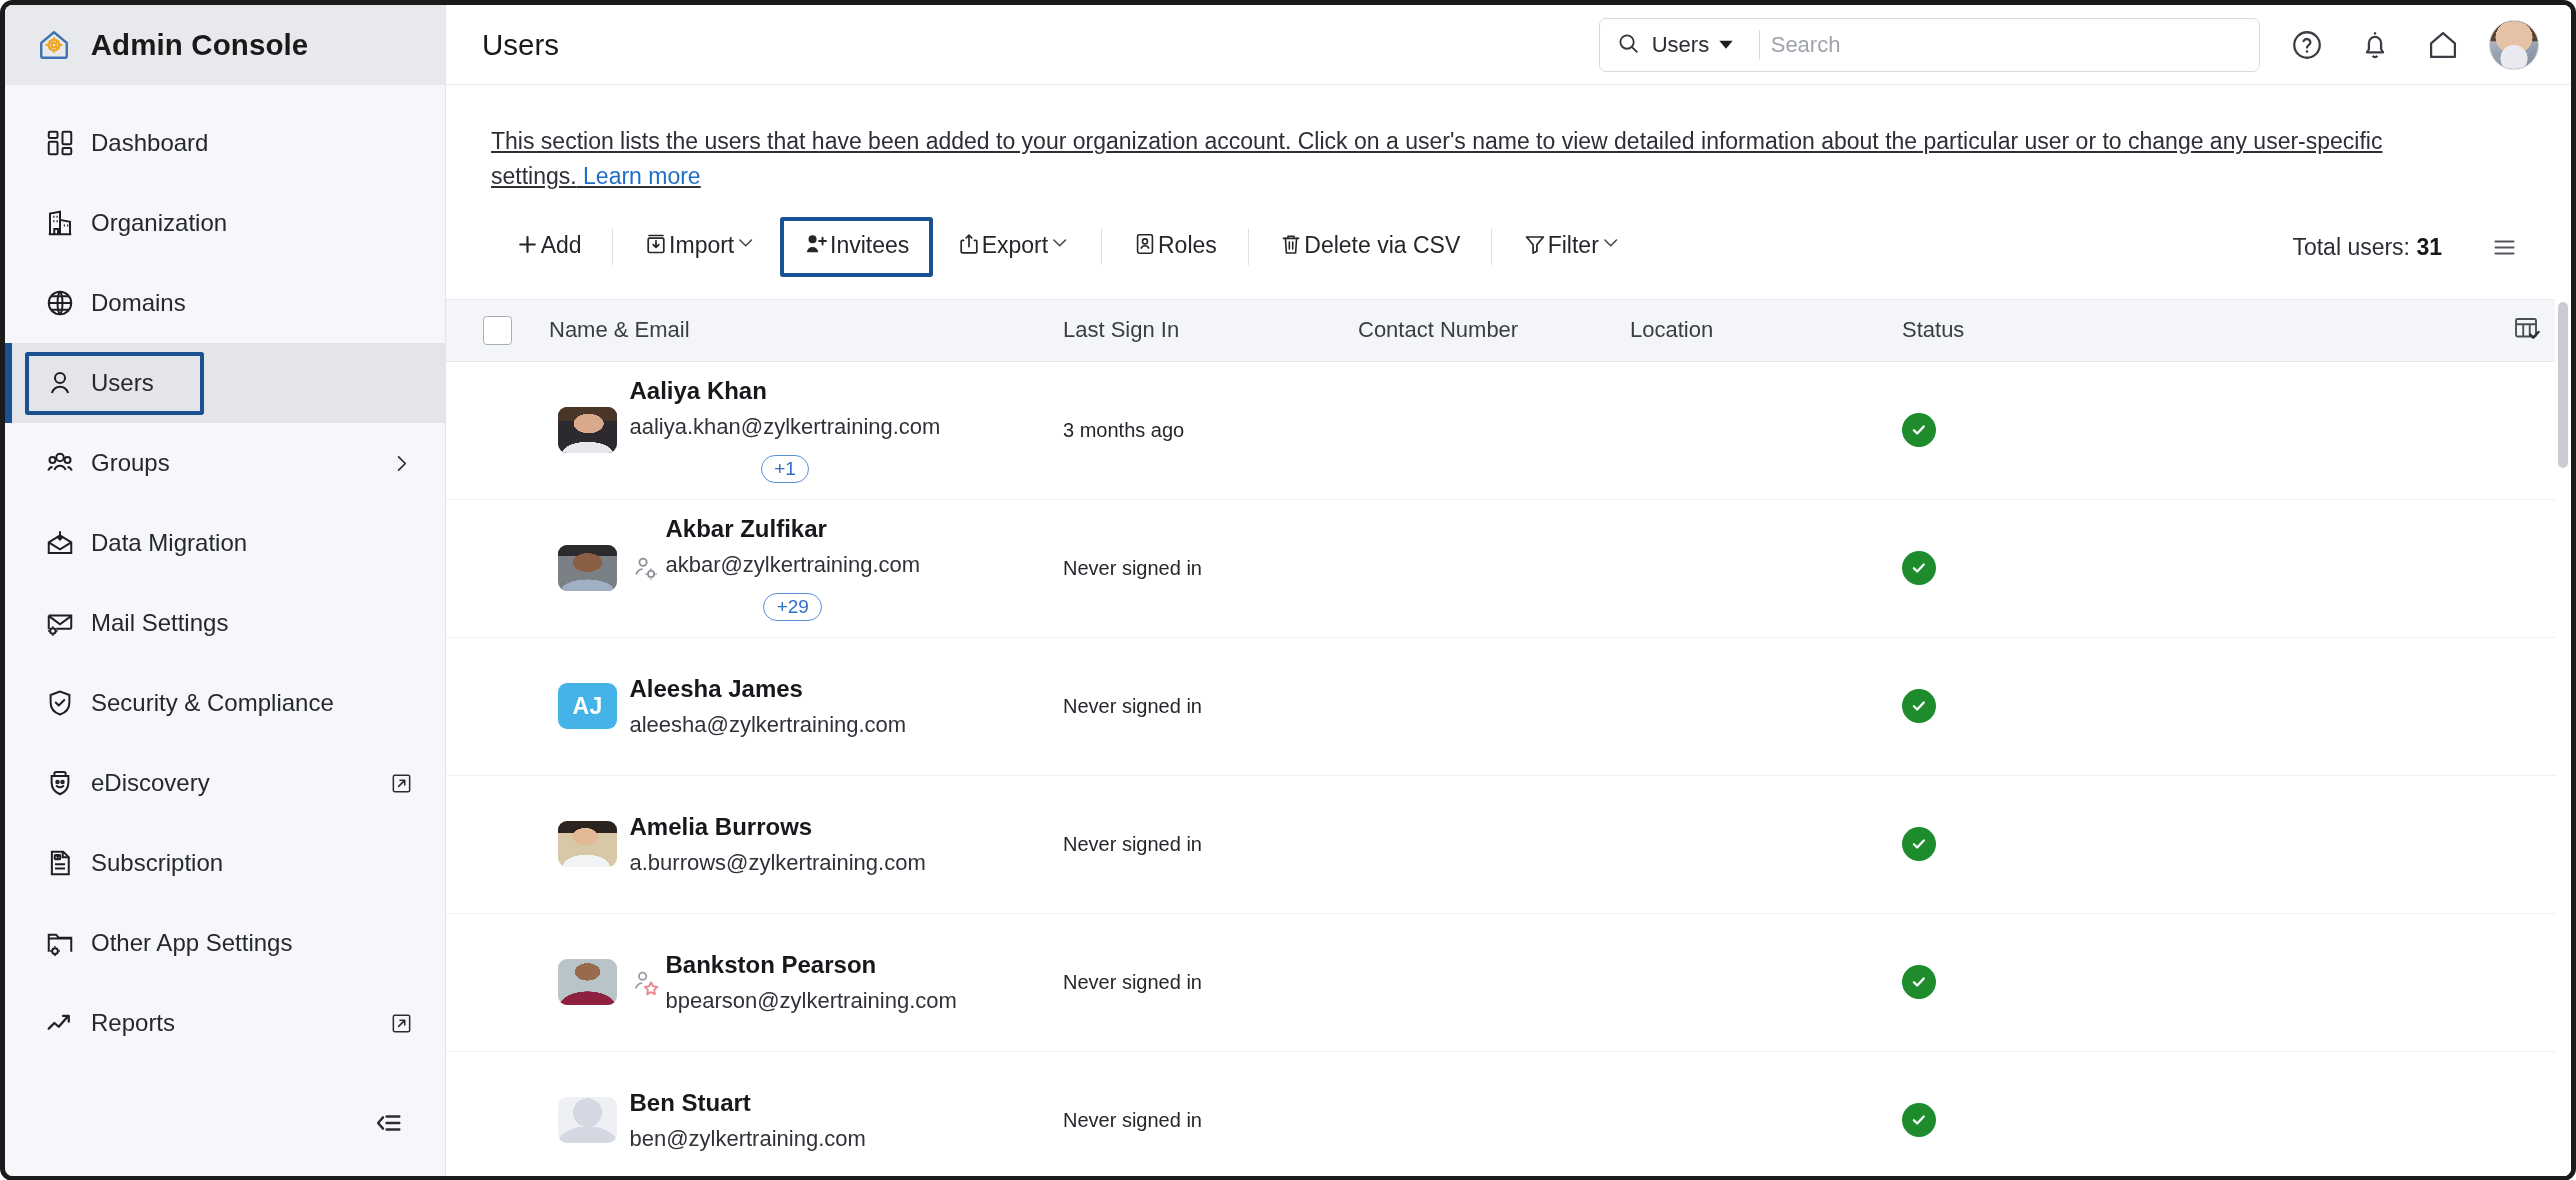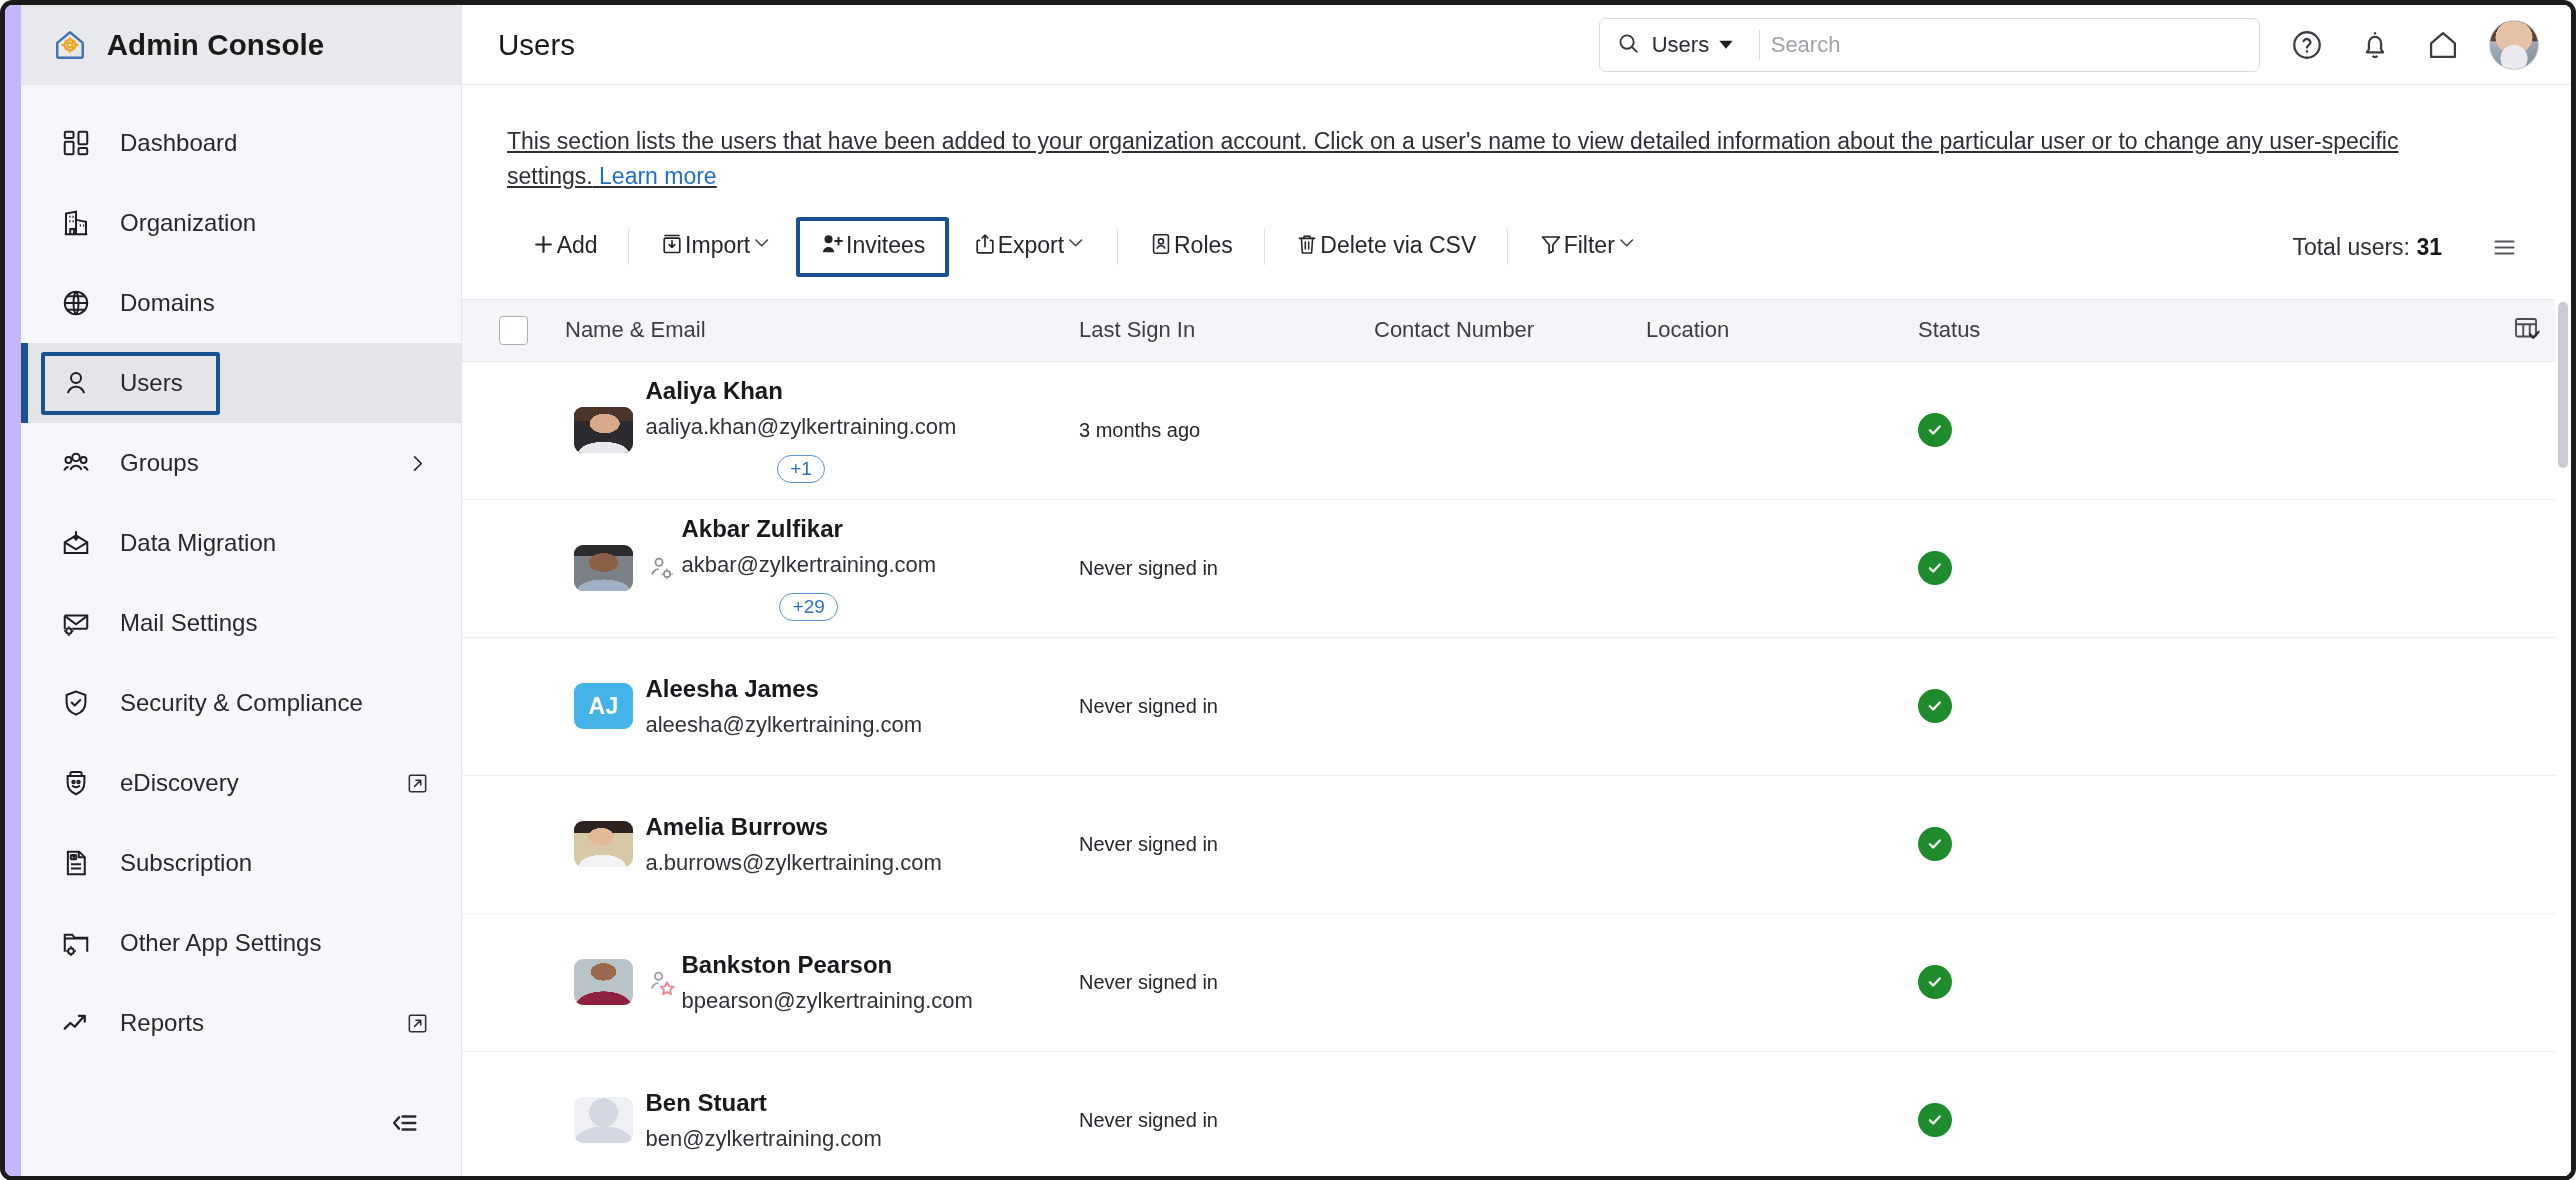--- a/index.html
+++ b/index.html
@@ -14,22 +14,21 @@
     width: 2576px; height: 1181px;
     background: #ffffff;
     border: 5.4px solid #1b1b1b;
     border-radius: 12.5px;
     overflow: hidden;
   }
   .app {
     position: absolute;
     inset: 0;
     display: flex;
-    background: #c4b5fd;
-    padding-left: 16px;
+    background: #7f1d1d;
   }
 
   
   .sidebar {
     width: 441px;
     flex: 0 0 441px;
     background: #f6f7fb;
     border-right: 0.9px solid #e2e4ea;
     display: flex;
     flex-direction: column;
@@ -50,21 +49,21 @@
     color: #1a1a1a;
     letter-spacing: 0.1px;
   }
   .nav { padding-top: 18px; flex: 1; }
   .nav-item {
     height: 80px;
     display: flex;
     align-items: center;
     padding-left: 38px;
     padding-right: 32px;
-    gap: 27px;
+    gap: 14px;
     cursor: pointer;
     position: relative;
   }
   .nav-item .lbl {
     font-size: 24px;
     color: #26282c;
     white-space: nowrap;
   }
   .nav-item .trail {
     margin-left: auto;

